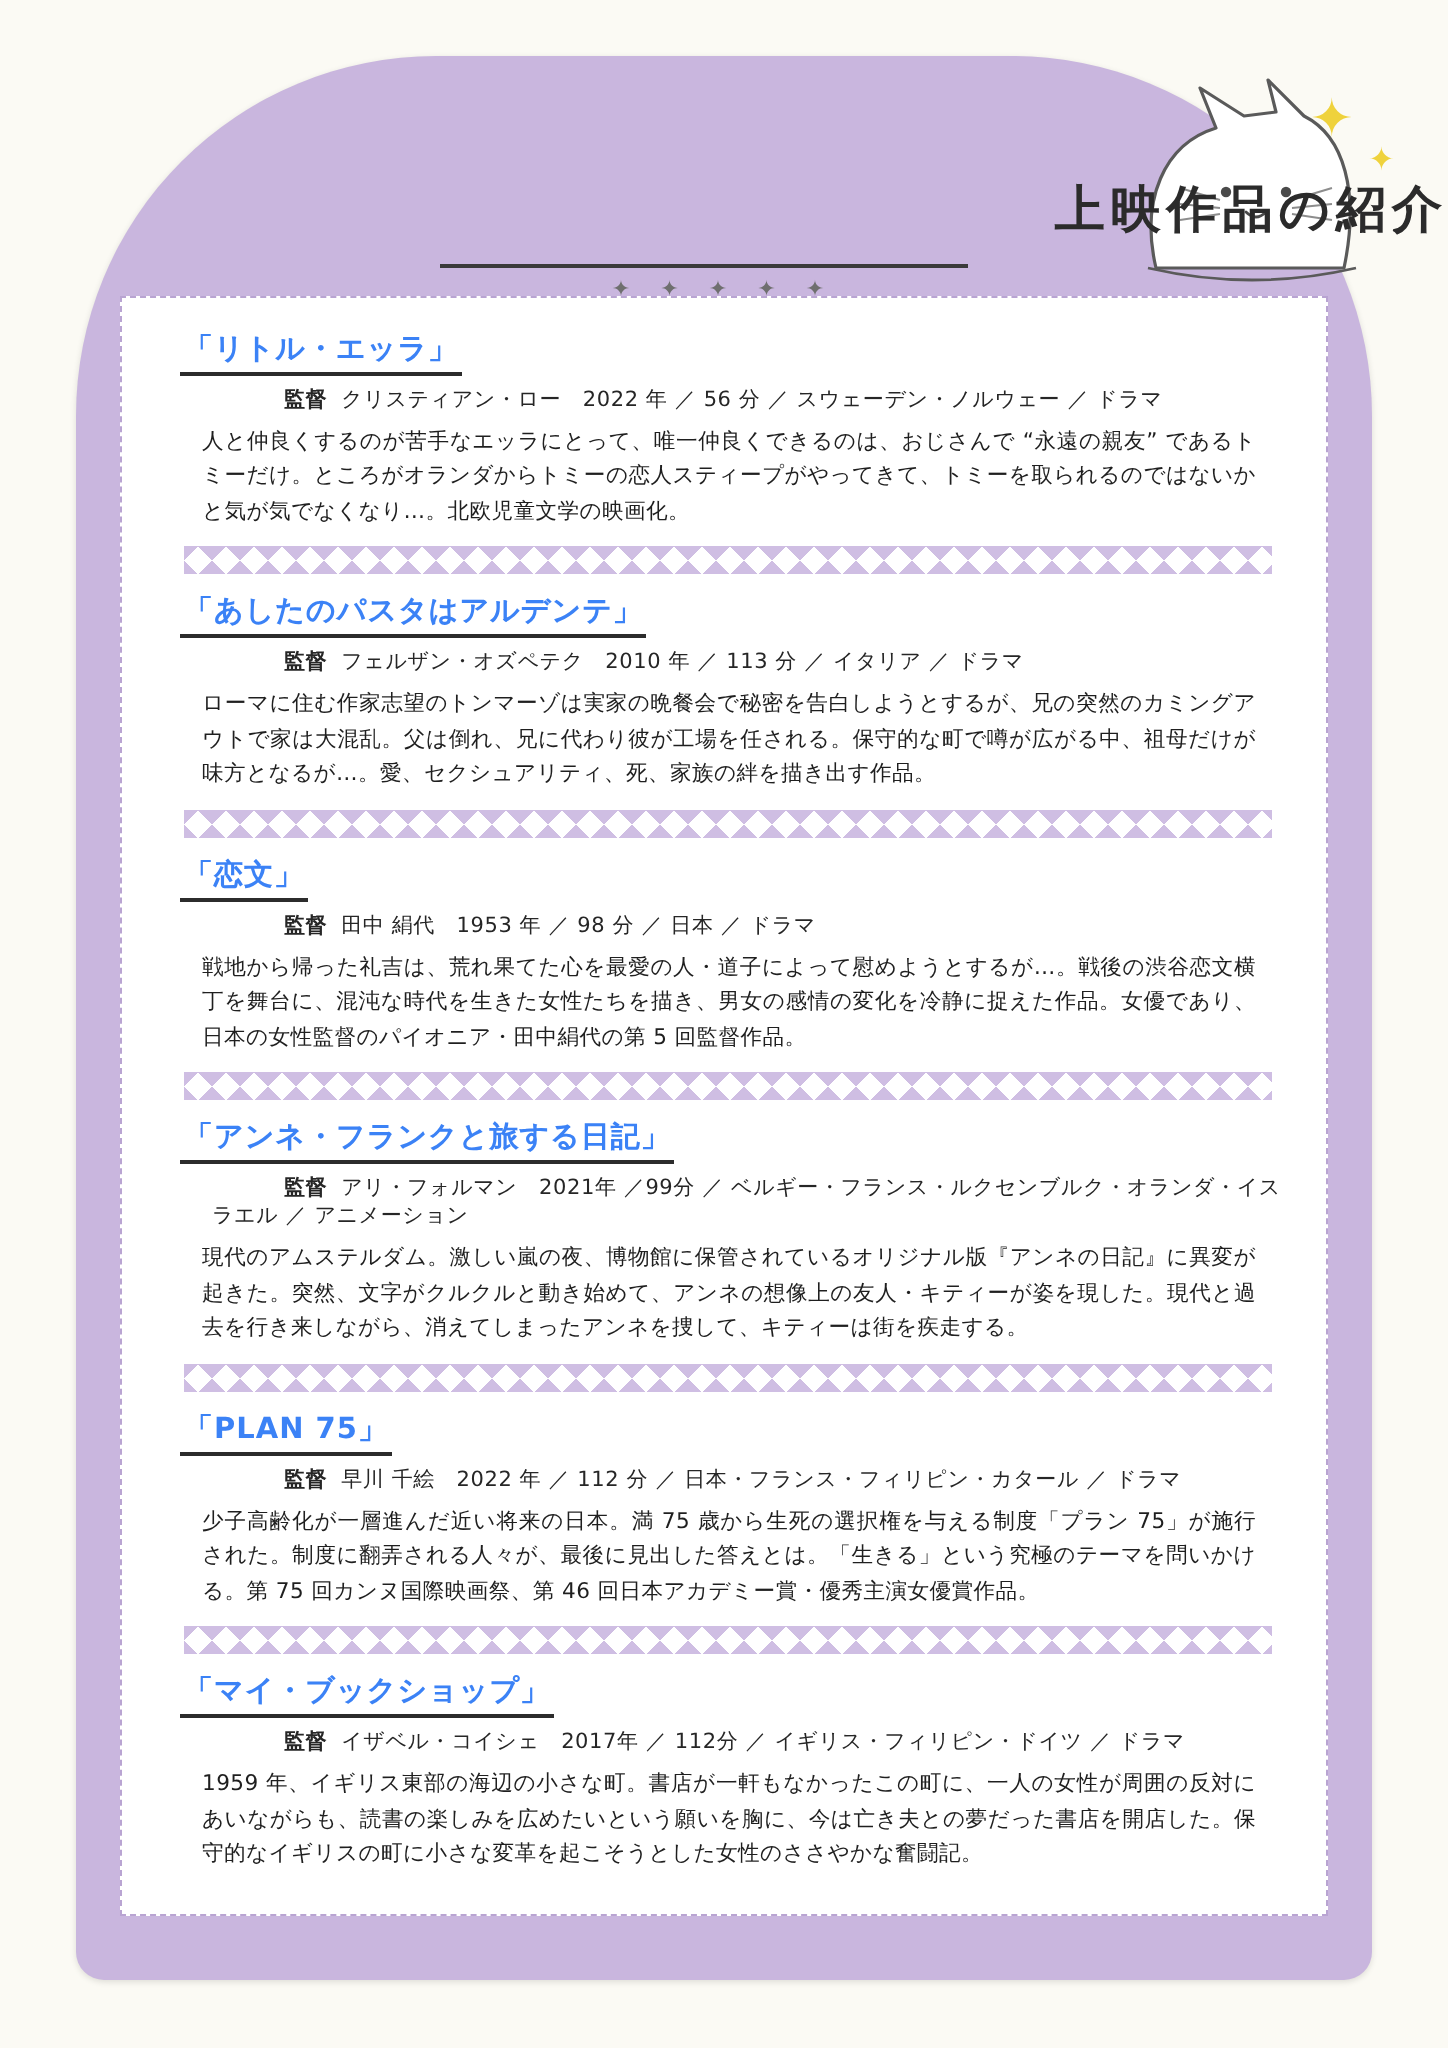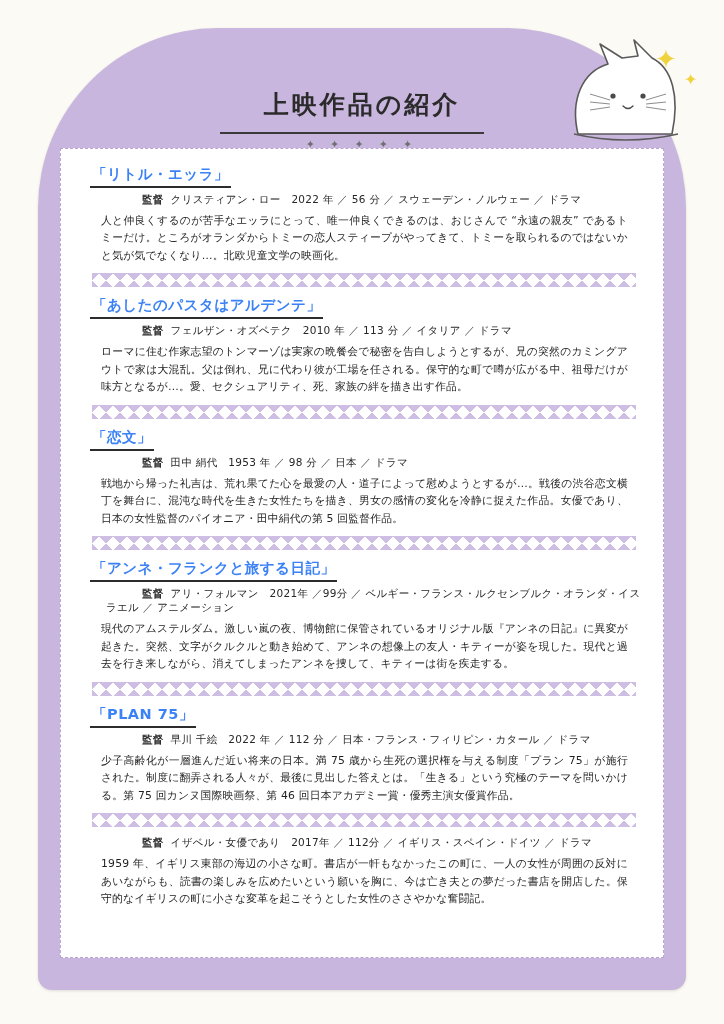--- a/index.html
+++ b/index.html
@@ -45,21 +45,21 @@
     border: 1px dashed #b9a4d2;
     box-sizing: border-box;
   }
 
   
   #heading {
     position: absolute;
     left: 0;
     top: 88px;
     width: 724px;
-    text-align: center;
+    text-align: right;
     font-family: Liberation Mono, monospace;
     font-weight: bold;
     font-size: 25px;
     letter-spacing: 3px;
     color: #2b2b2b;
   }
   #heading-underline {
     position: absolute;
     left: 220px;
     top: 132px;
@@ -210,20 +210,21 @@
     <div class="film">
       <div class="film-title">「PLAN 75」</div>
       <div class="film-credits">
         <span class="role">監督</span><span>早川 千絵　2022 年 ／ 112 分 ／ 日本・フランス・フィリピン・カタール ／ ドラマ</span>
       </div>
       <div class="film-desc">少子高齢化が一層進んだ近い将来の日本。満 75 歳から生死の選択権を与える制度「プラン 75」が施行された。制度に翻弄される人々が、最後に見出した答えとは。「生きる」という究極のテーマを問いかける。第 75 回カンヌ国際映画祭、第 46 回日本アカデミー賞・優秀主演女優賞作品。</div>
     </div>
     <div class="divider"></div>
 
     <div class="film">
-      <div class="film-credits">
-        <span class="role">監督</span><span>イザベル・女優であり　2017年 ／ 112分 ／ イギリス・スペイン・ドイツ ／ ドラマ</span>
+      <div class="film-title">「マイ・ブックショップ」</div>
+      <div class="film-credits">
+        <span class="role">監督</span><span>イザベル・コイシェ　2017年 ／ 112分 ／ イギリス・フィリピン・ドイツ ／ ドラマ</span>
       </div>
       <div class="film-desc">1959 年、イギリス東部の海辺の小さな町。書店が一軒もなかったこの町に、一人の女性が周囲の反対にあいながらも、読書の楽しみを広めたいという願いを胸に、今は亡き夫との夢だった書店を開店した。保守的なイギリスの町に小さな変革を起こそうとした女性のささやかな奮闘記。</div>
     </div>
 
   </div>
 </div>
 
 </body></html>

